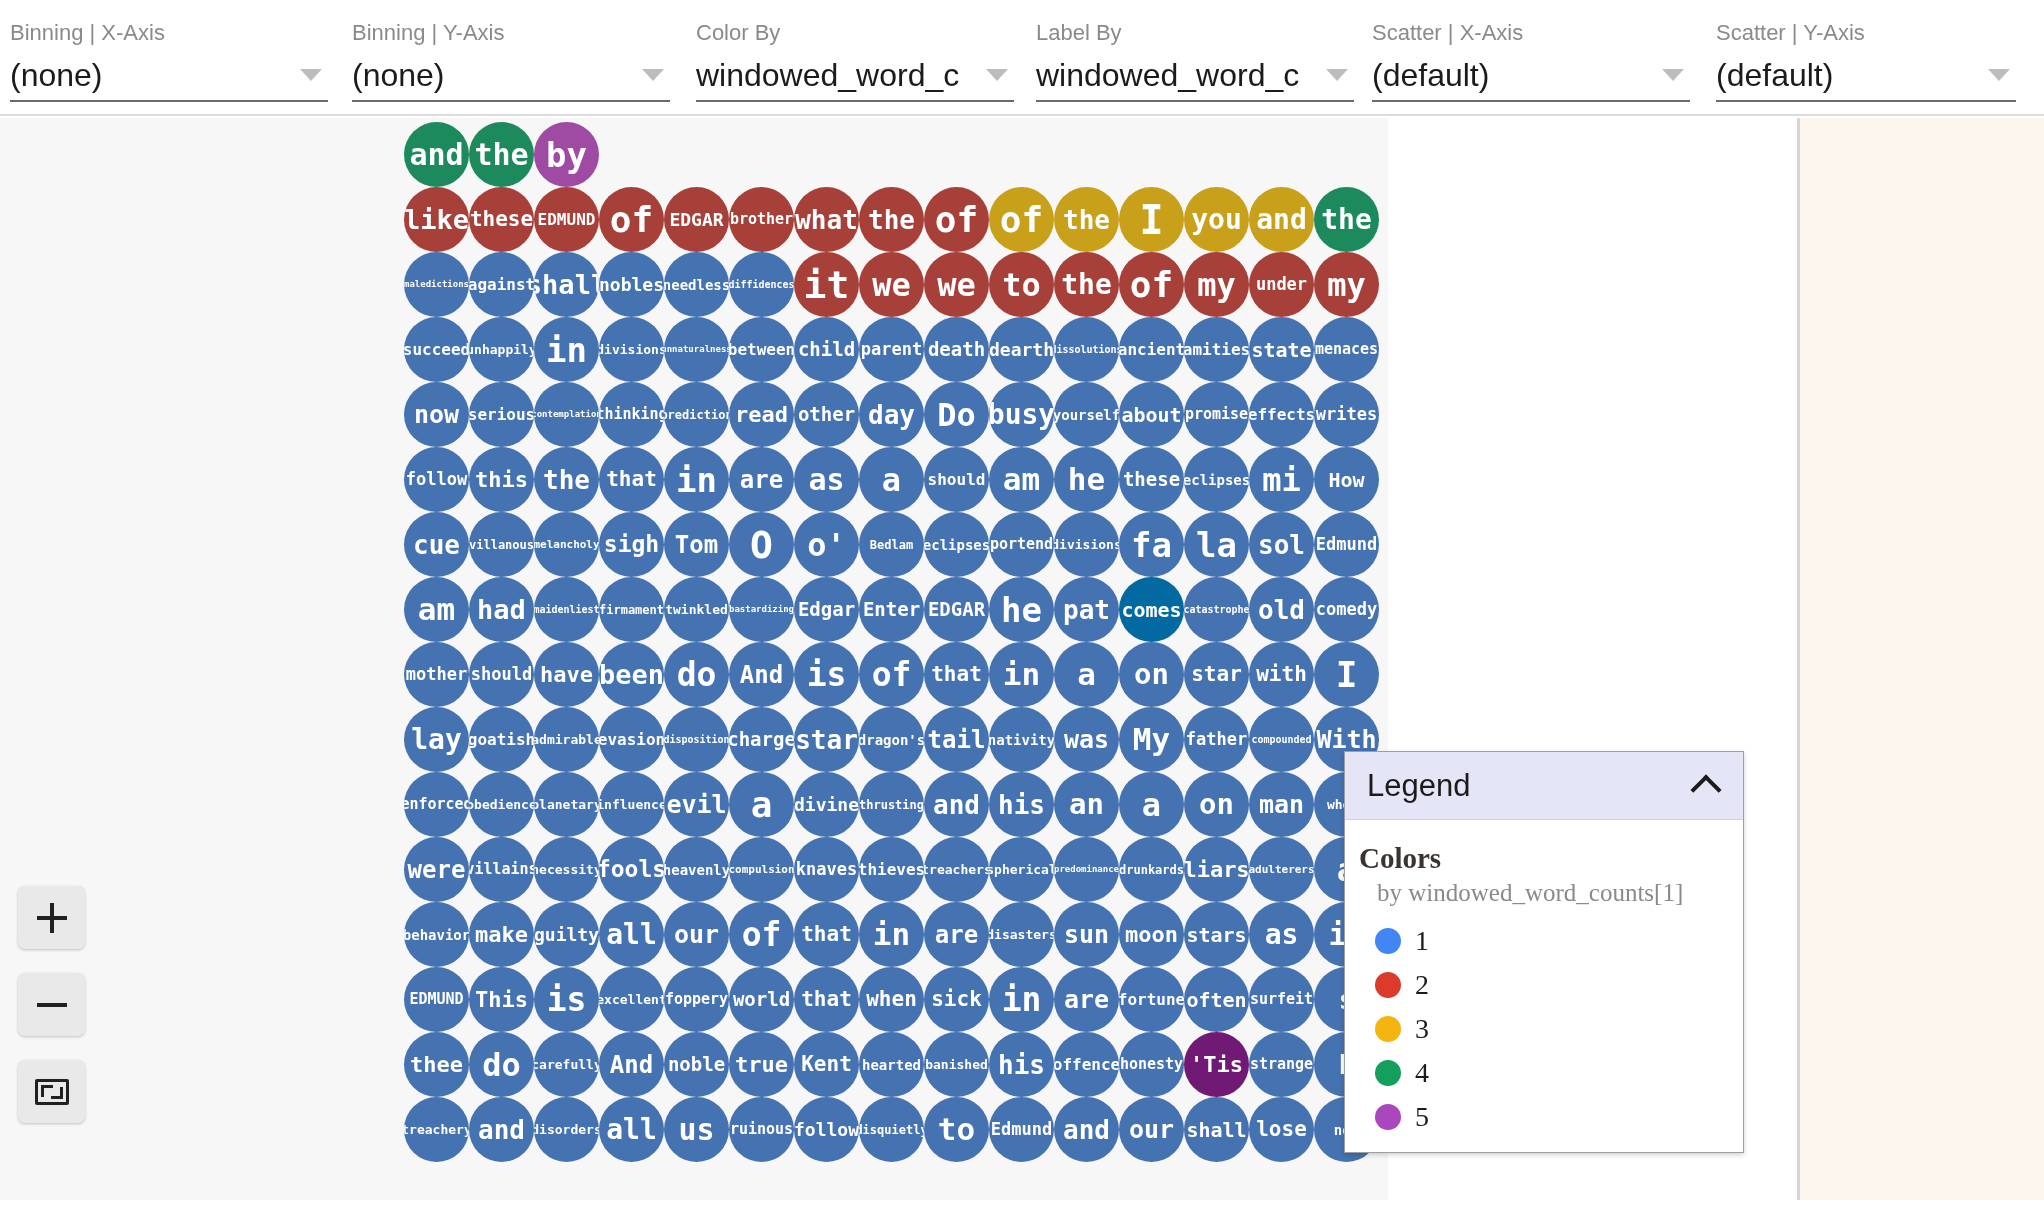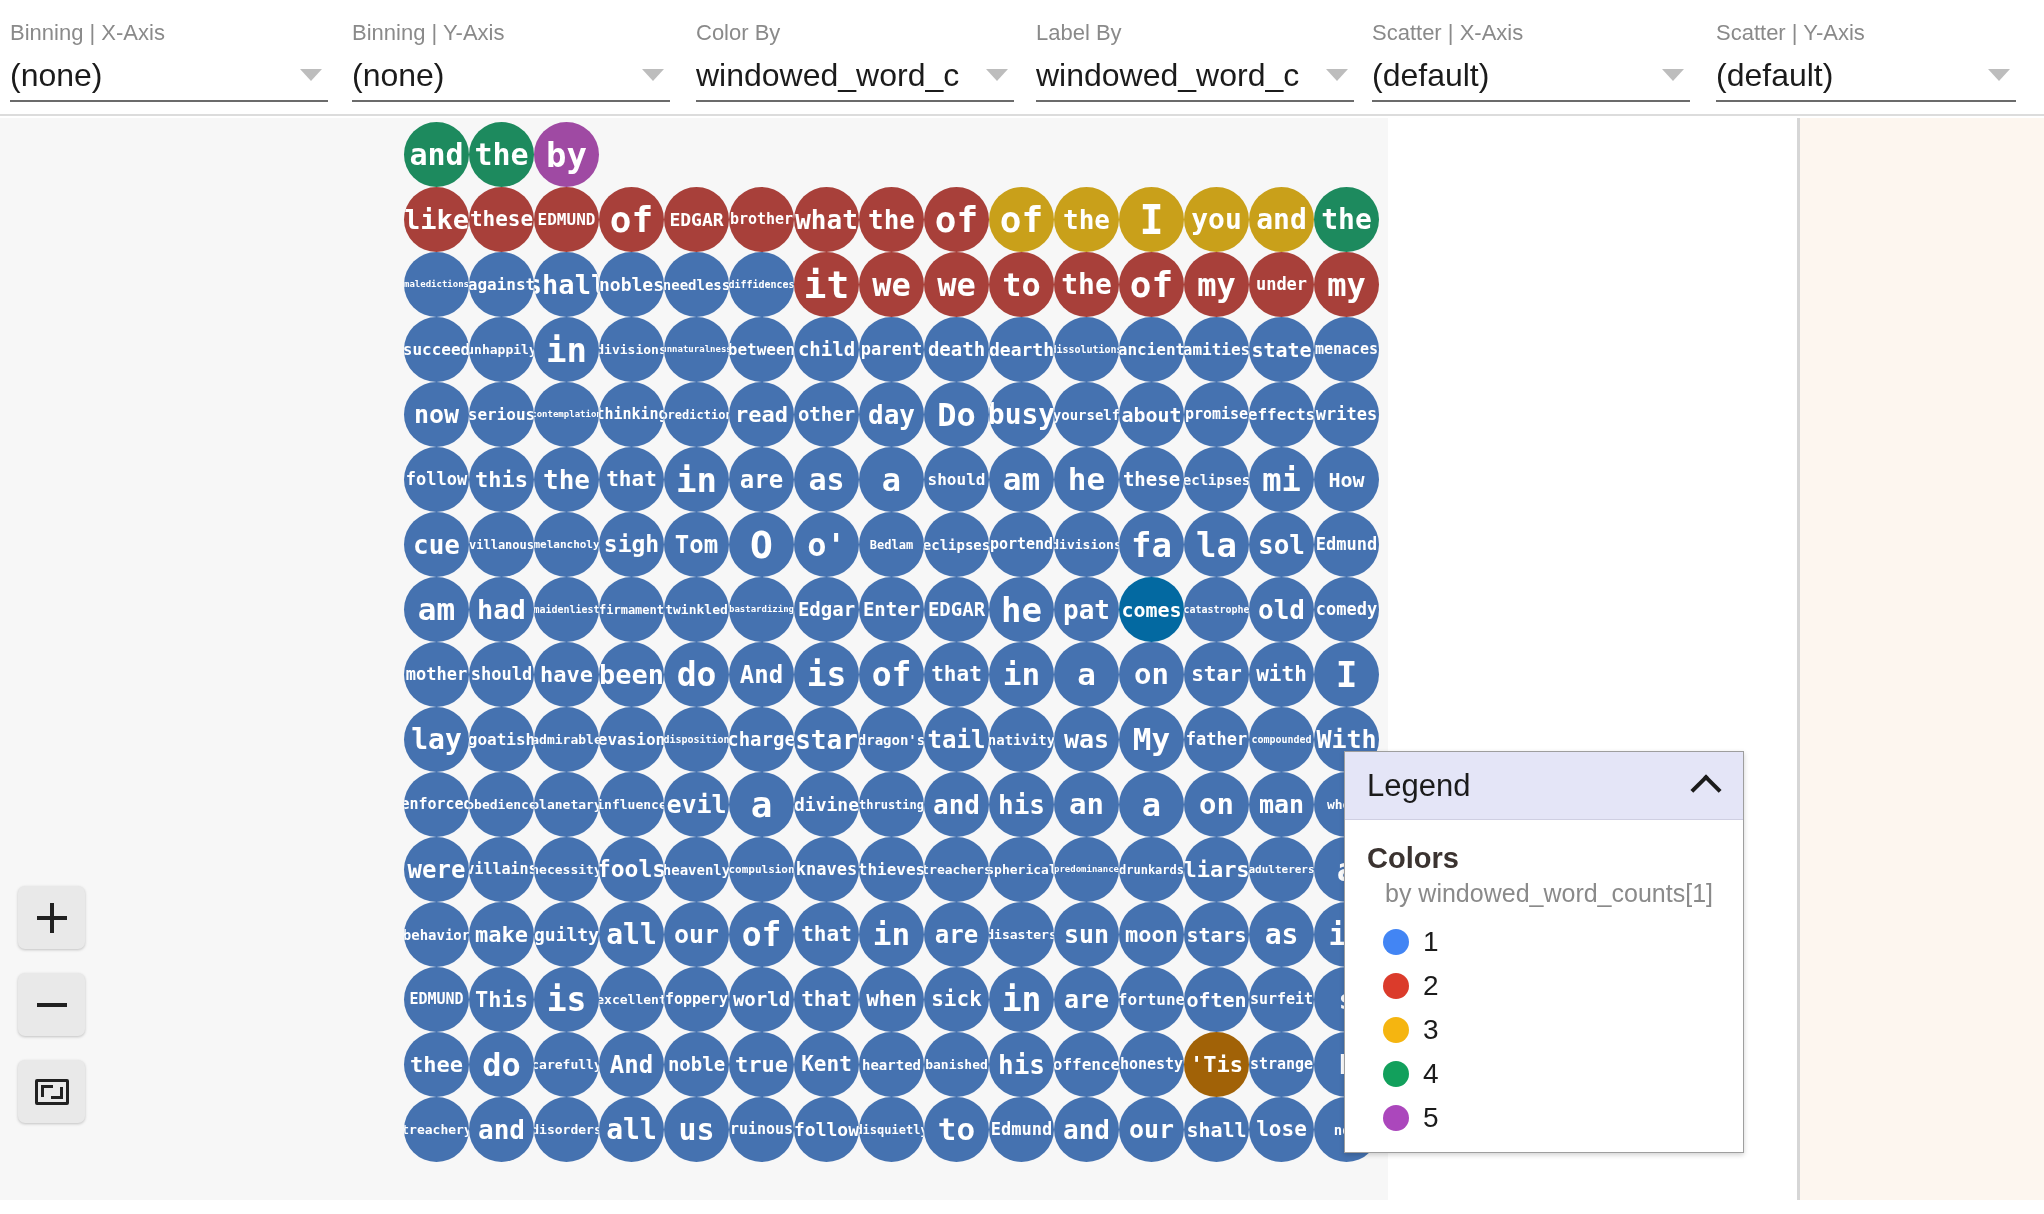--- a/index.html
+++ b/index.html
@@ -137,21 +137,21 @@
     border-bottom:1px solid #cfcfe2;
     cursor:pointer;
   }
   #legend-title { font-size:31px; color:#1b1b1b; }
   .chev-up {
     width:22px; height:22px;
     border-left:4px solid #1b1b1b; border-top:4px solid #1b1b1b;
     transform:rotate(45deg);
     margin-top:8px;
   }
-  #legend-body { padding:16px 22px 0 22px; }
+  #legend-body { padding:16px 22px 0 14px;font-family:Liberation Serif, serif; }
   #legend-section-title {
     font-size:29px; font-weight:bold; color:#3b3330; margin:6px 0 4px 0;
   }
   #legend-subtitle {
     font-size:25px; color:#8a8a8a; margin:0 0 12px 18px;
   }
   .legend-row {
     display:flex; align-items:center; gap:14px; height:44px;
     padding-left:16px;
     cursor:pointer;
@@ -445,21 +445,21 @@
           <div class="bubble" title="carefully" style="background: rgb(69, 114, 176); font-size: 13px;">carefully</div>
           <div class="bubble" title="And" style="background: rgb(69, 114, 176); font-size: 24px;">And</div>
           <div class="bubble" title="noble" style="background: rgb(69, 114, 176); font-size: 19px;">noble</div>
           <div class="bubble" title="true" style="background: rgb(69, 114, 176); font-size: 22px;">true</div>
           <div class="bubble" title="Kent" style="background: rgb(69, 114, 176); font-size: 21px;">Kent</div>
           <div class="bubble" title="hearted" style="background: rgb(69, 114, 176); font-size: 14px;">hearted</div>
           <div class="bubble" title="banished" style="background: rgb(69, 114, 176); font-size: 13px;">banished</div>
           <div class="bubble" title="his" style="background: rgb(69, 114, 176); font-size: 26px;">his</div>
           <div class="bubble" title="offence" style="background: rgb(69, 114, 176); font-size: 16px;">offence</div>
           <div class="bubble" title="honesty" style="background: rgb(69, 114, 176); font-size: 15px;">honesty</div>
-          <div class="bubble" title="'Tis" style="background: #a16207; font-size: 22px;">'Tis</div>
+          <div class="bubble" title="'Tis" style="background: #701a75; font-size: 22px;">'Tis</div>
           <div class="bubble" title="strange" style="background: rgb(69, 114, 176); font-size: 15px;">strange</div>
           <div class="bubble" title="E" style="background: rgb(69, 114, 176); font-size: 26px;">E</div>
         </div>
         <div class="brow" style="margin-top: 0px;">
           <div class="bubble" title="treachery" style="background: rgb(69, 114, 176); font-size: 13px;">treachery</div>
           <div class="bubble" title="and" style="background: rgb(69, 114, 176); font-size: 26px;">and</div>
           <div class="bubble" title="disorders" style="background: rgb(69, 114, 176); font-size: 13px;">disorders</div>
           <div class="bubble" title="all" style="background: rgb(69, 114, 176); font-size: 28px;">all</div>
           <div class="bubble" title="us" style="background: rgb(69, 114, 176); font-size: 30px;">us</div>
           <div class="bubble" title="ruinous" style="background: rgb(69, 114, 176); font-size: 15px;">ruinous</div>

